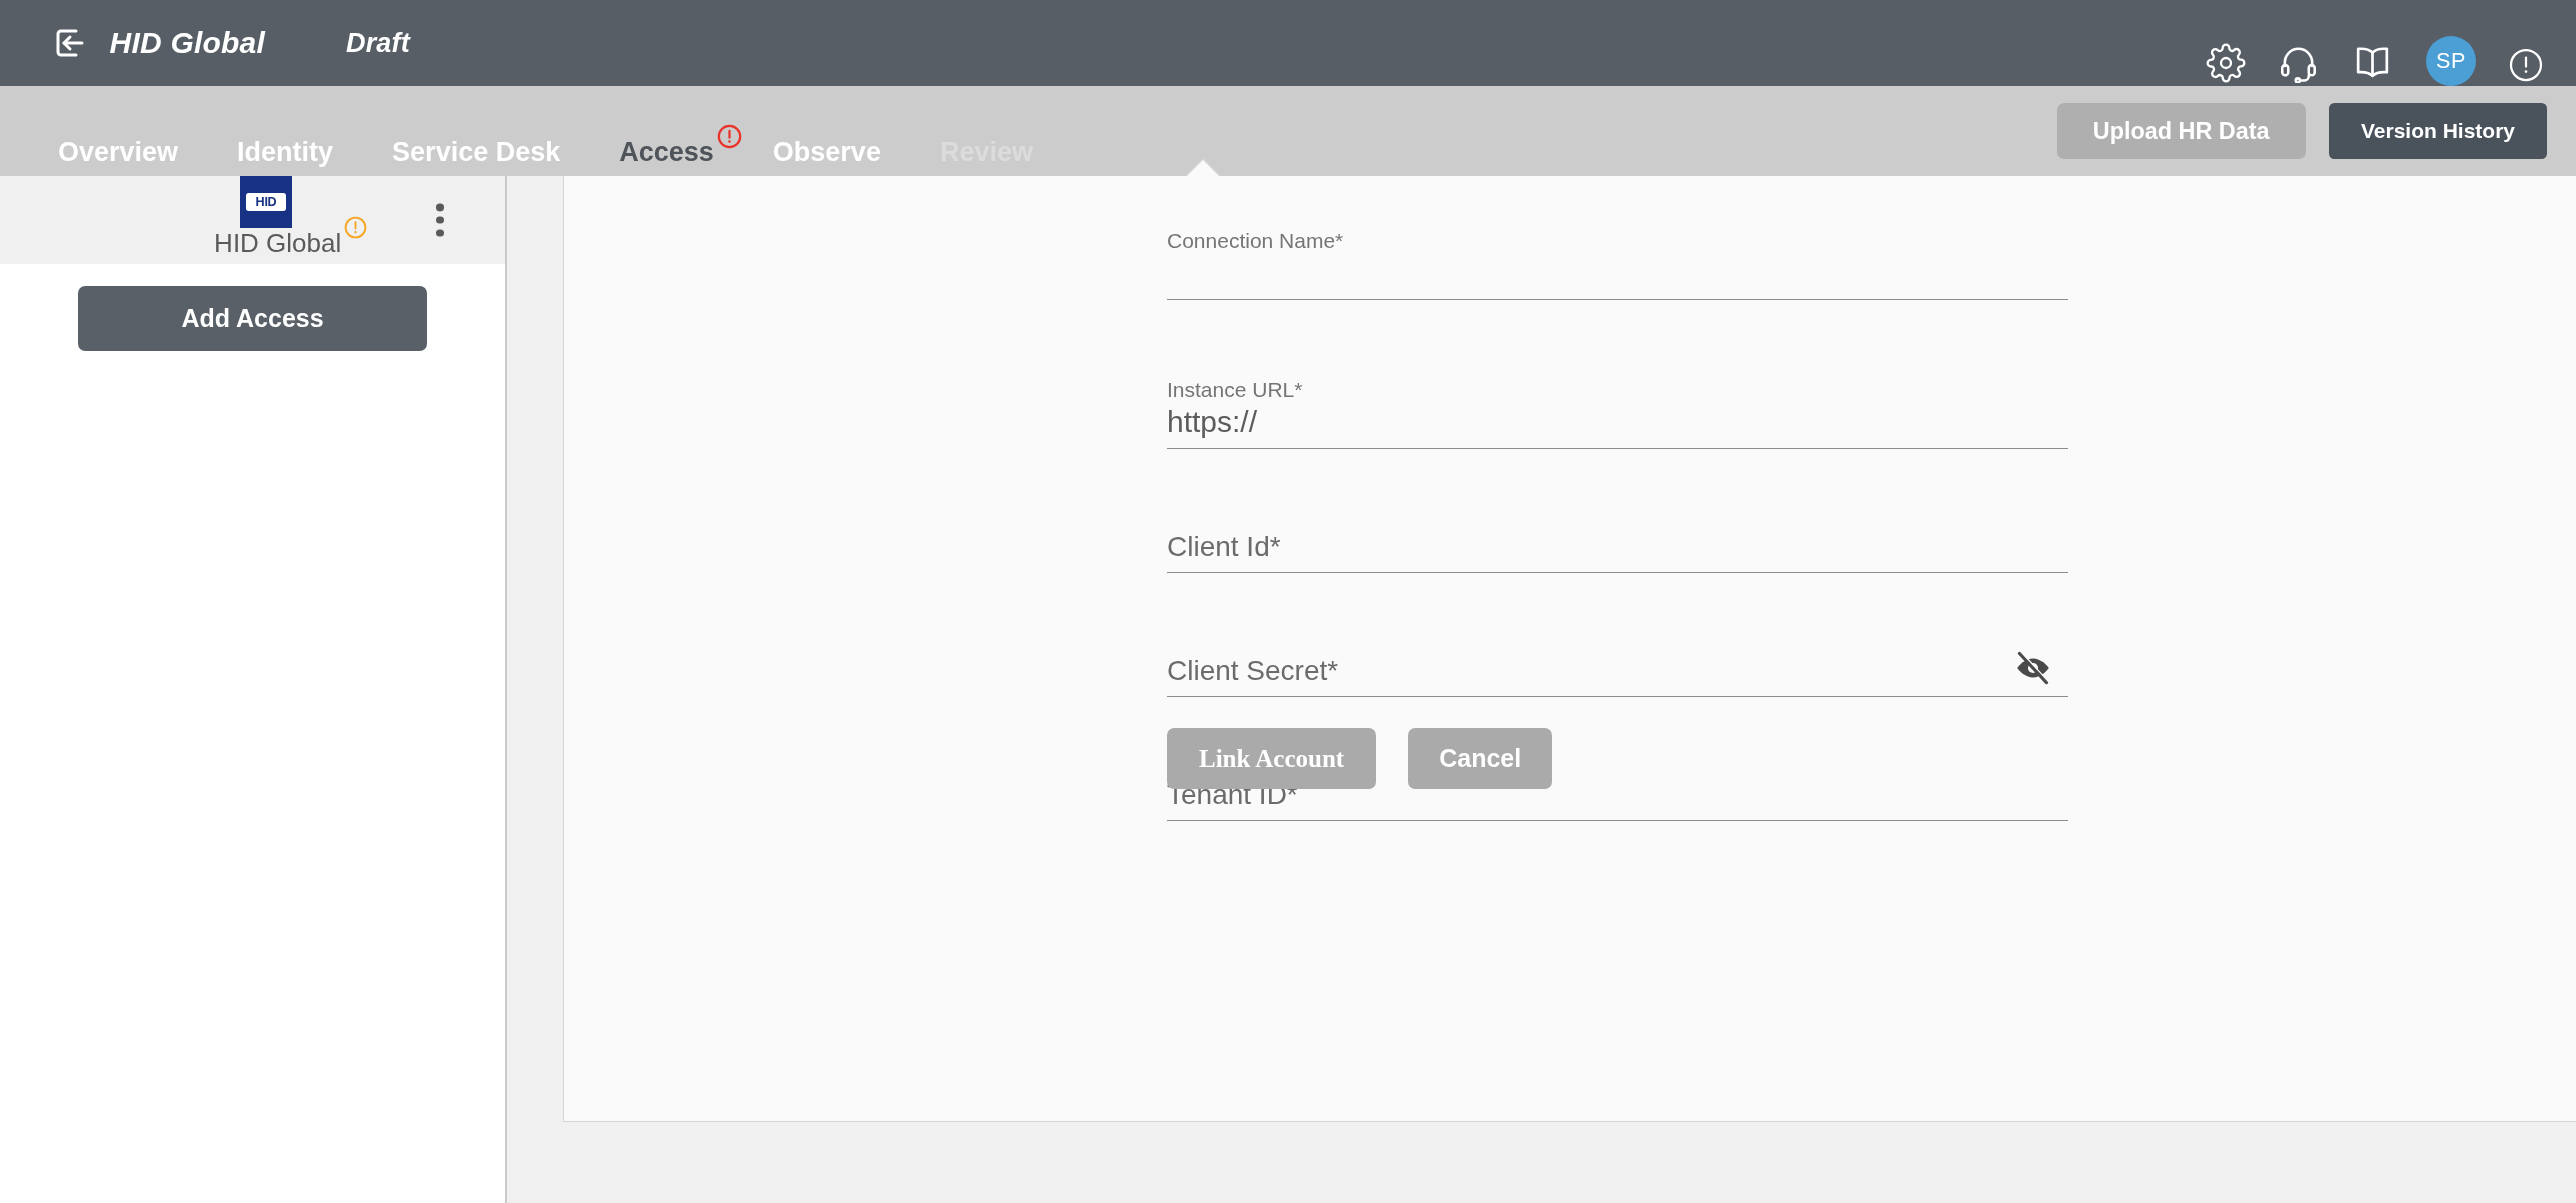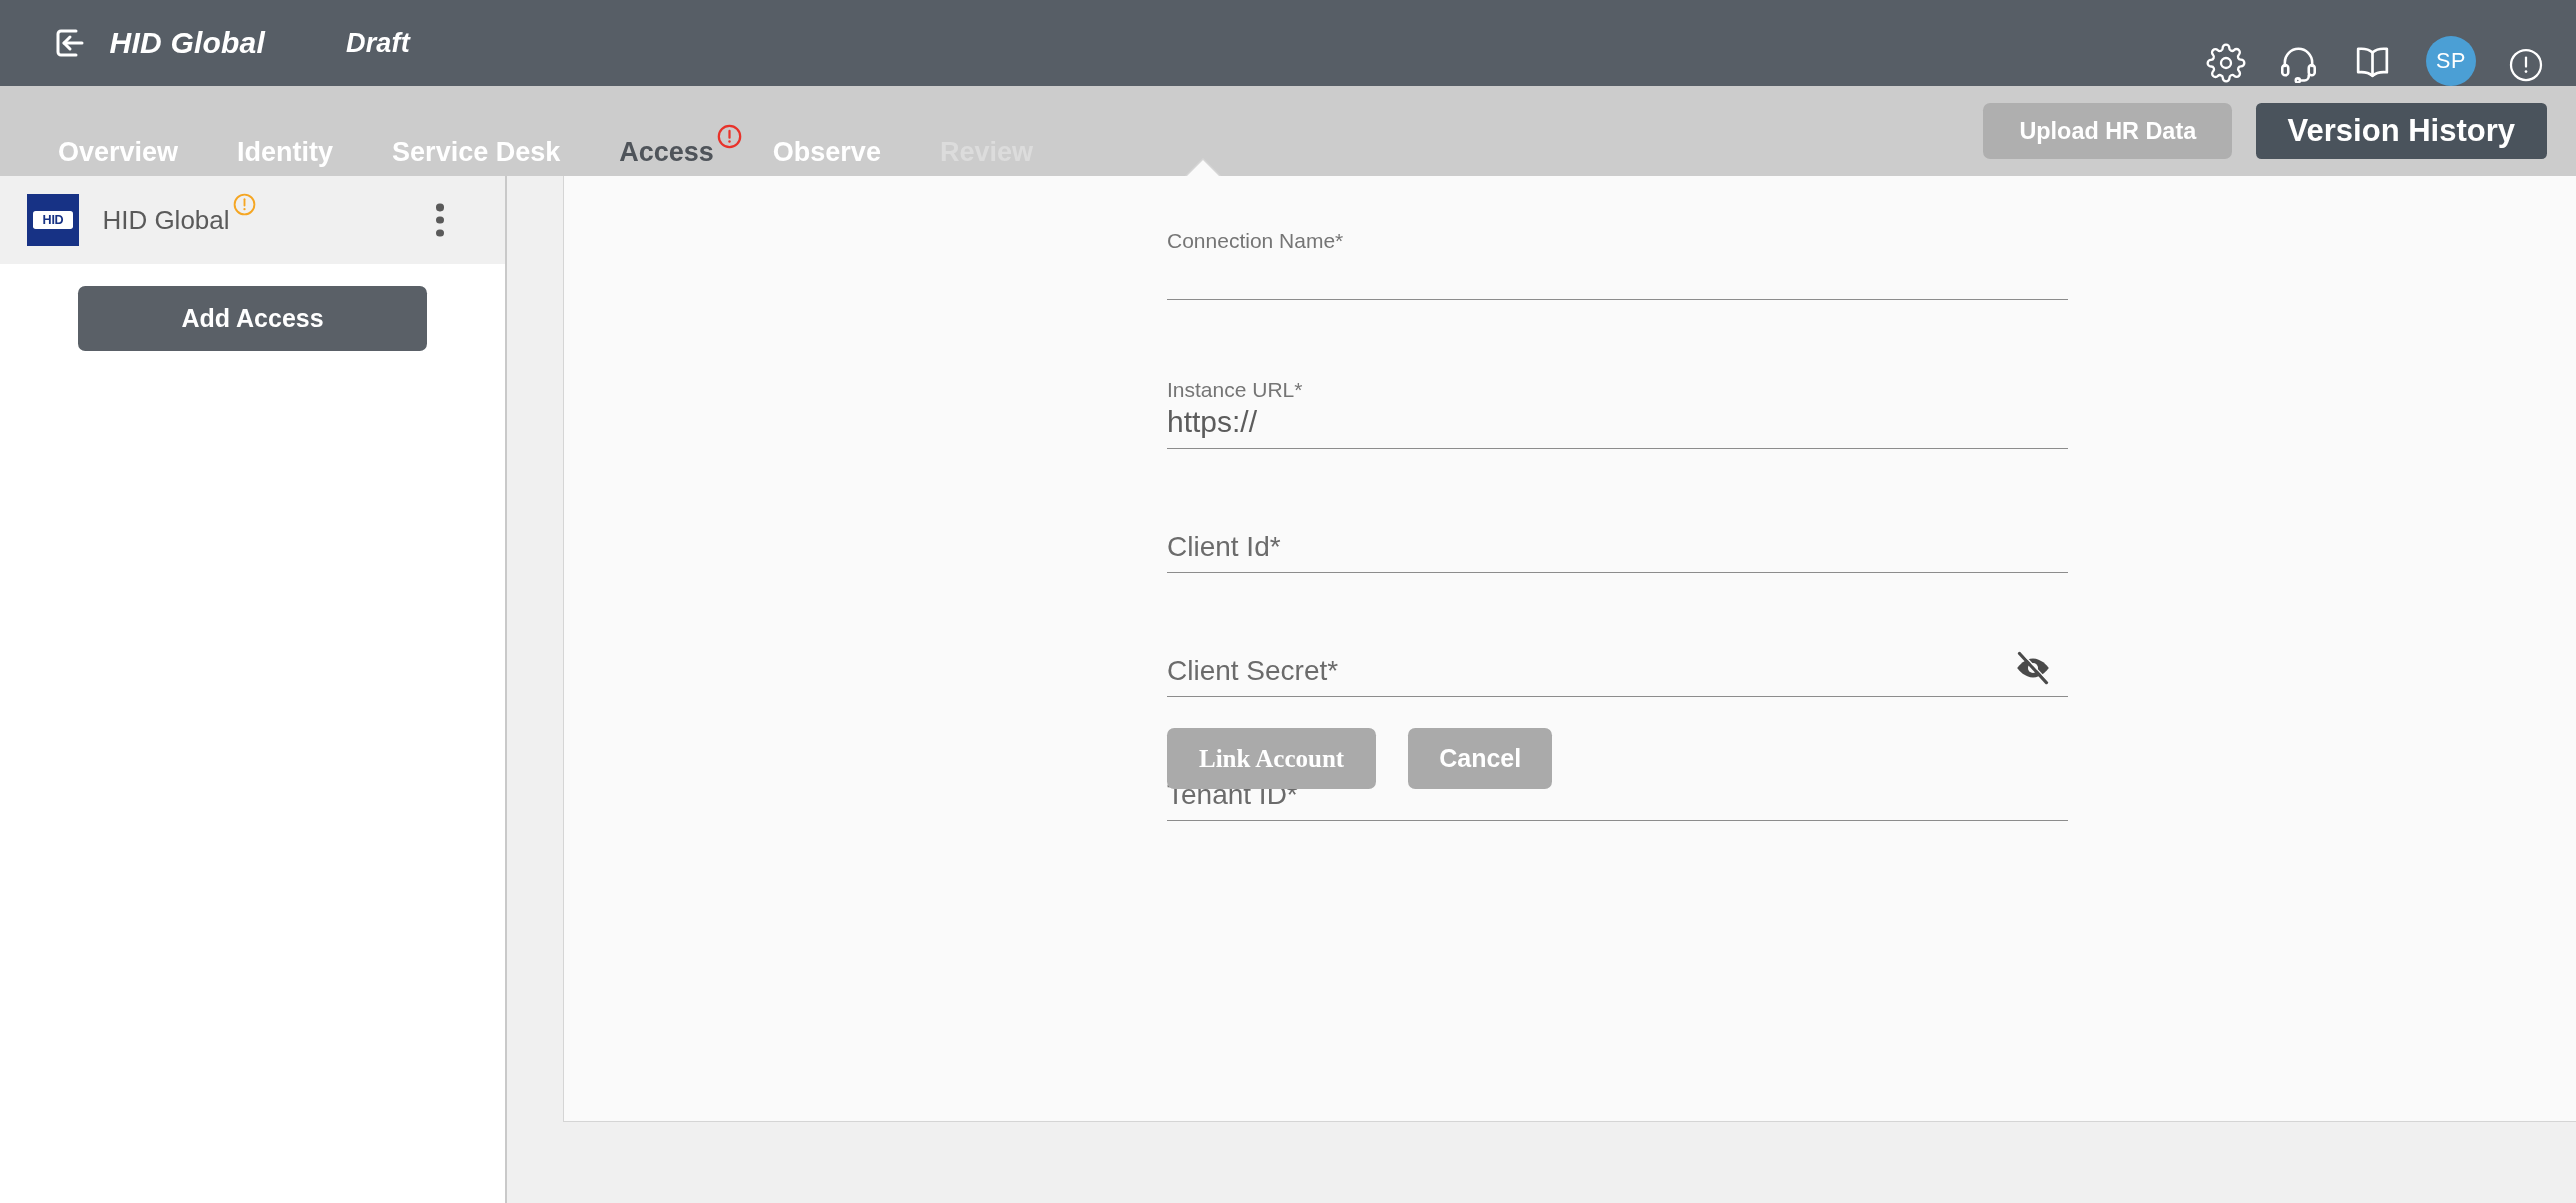--- a/index.html
+++ b/index.html
@@ -120,21 +120,21 @@
     border: none;
     border-radius: 7.2px;
     padding: 0 36px;
     height: 56px;
     cursor: pointer;
     font-family: "Liberation Sans", sans-serif;
   }
   .btn-version {
     background: #4a535c;
     color: #ffffff;
-    font-size: 31px;
+    font-size: 21px;
     font-weight: bold;
     border: none;
     border-radius: 5.4px;
     padding: 0 32px;
     height: 56px;
     cursor: pointer;
     font-family: "Liberation Sans", sans-serif;
   }
 
   
@@ -156,20 +156,21 @@
     border-right: 2.7px solid #c9c9c9;
   }
   .conn-item {
     height: 88px;
     background: #f0f0f0;
     display: flex;
     align-items: center;
     padding: 0 0 0 27px;
     position: relative;
     cursor: pointer;
+    flex-direction: column;
   }
   .hid-logo {
     width: 52px; height: 52px;
     background: #173285;
     display: flex;
     align-items: center;
     justify-content: center;
     flex: 0 0 auto;
   }
   .hid-logo-inner {

